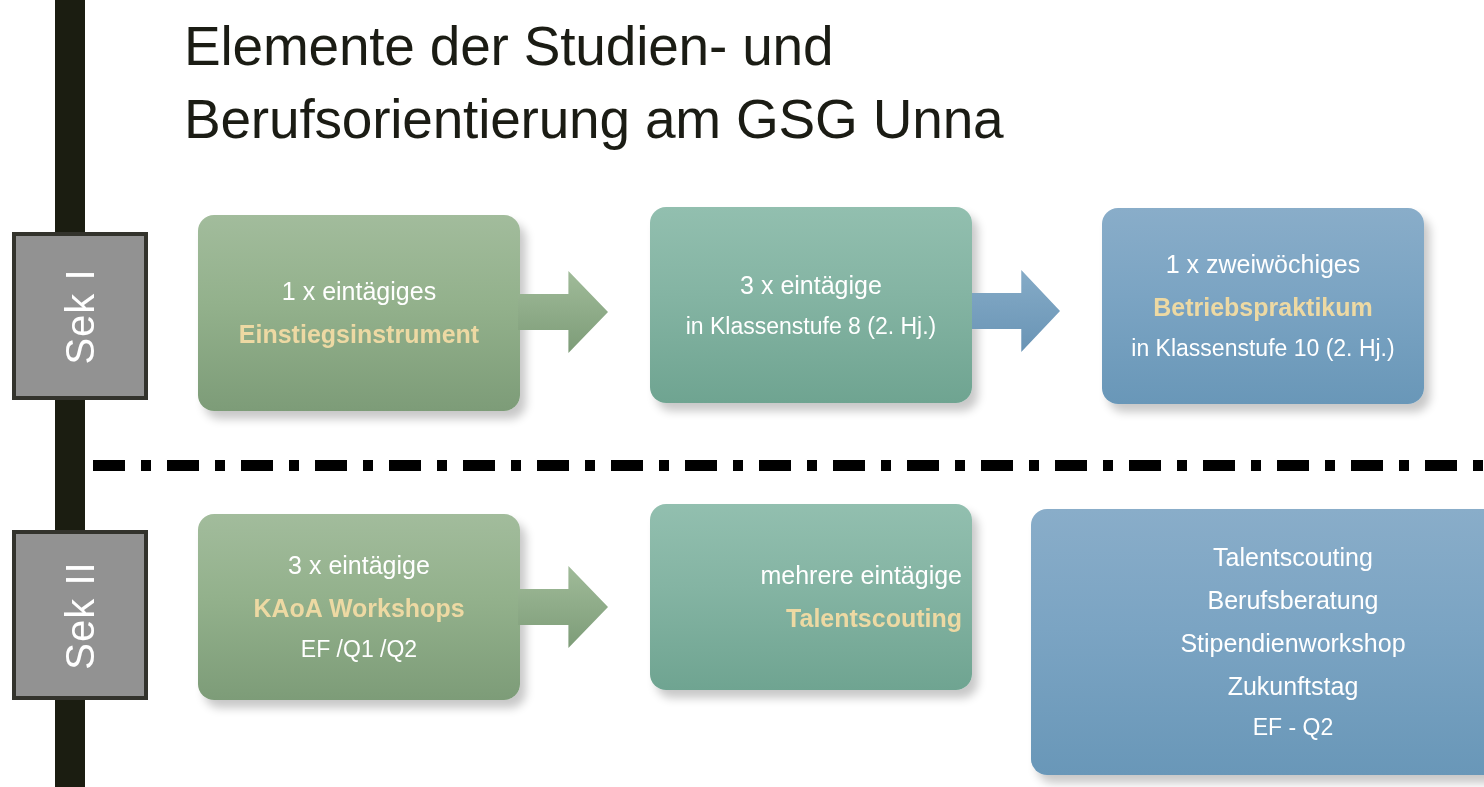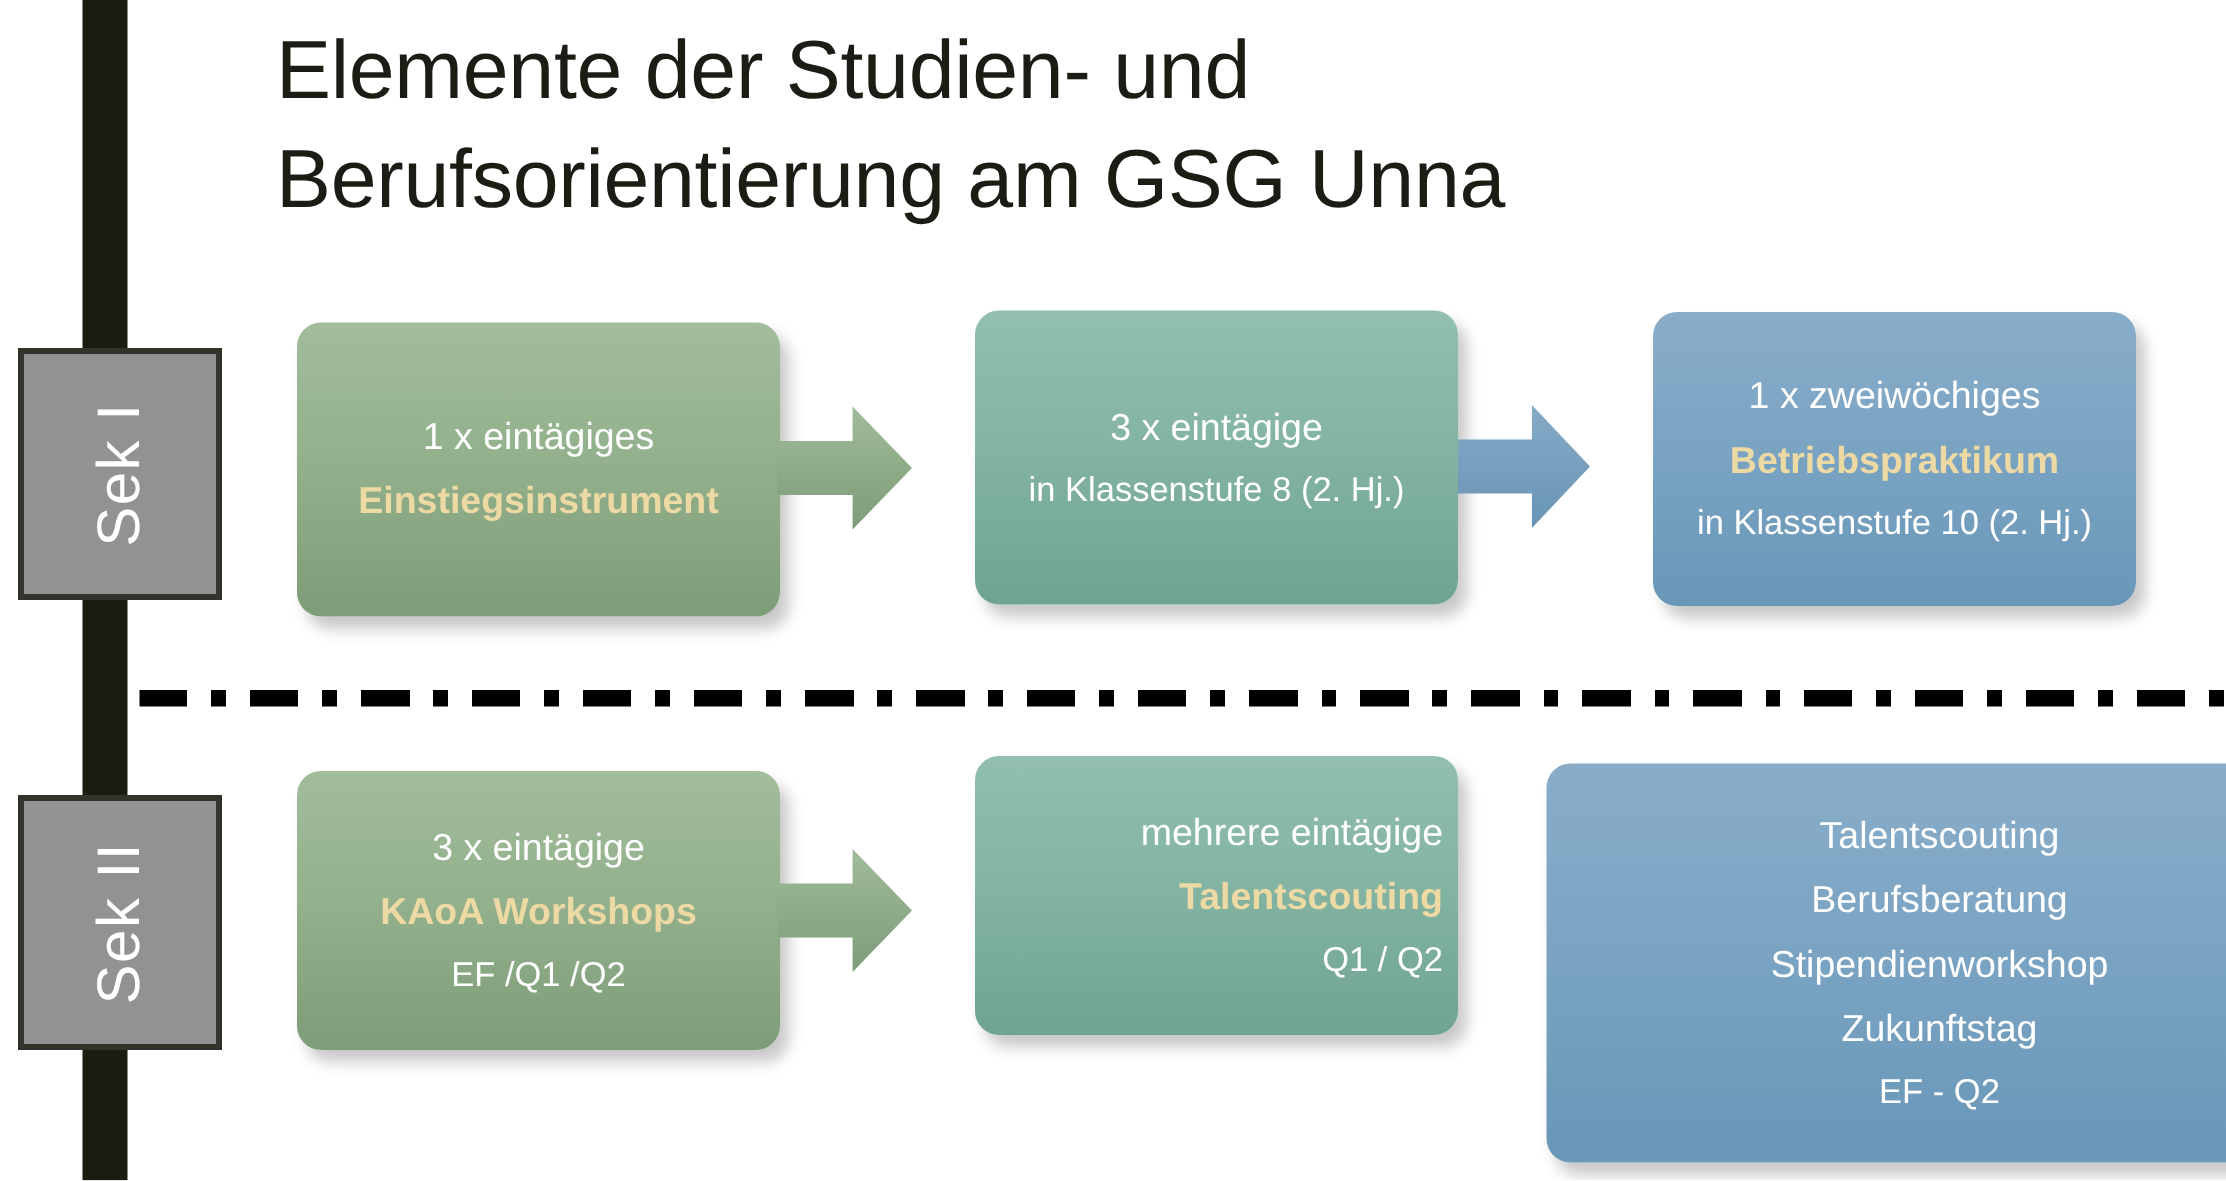--- a/index.html
+++ b/index.html
@@ -176,21 +176,20 @@
 
   <div class="box grad-green" id="box-r2-c1">
     <span class="ln">3 x eintägige</span>
     <span class="ln accent">KAoA Workshops</span>
     <span class="ln small">EF /Q1 /Q2</span>
   </div>
 
   <div class="box grad-teal" id="box-r2-c2">
     <span class="ln">mehrere eintägige</span>
     <span class="ln accent">Talentscouting</span>
-    <span class="ln small">Q1 / Q2</span>
   </div>
 
   <div class="box grad-blue" id="box-r2-c3">
     <span class="ln">Talentscouting</span>
     <span class="ln">Berufsberatung</span>
     <span class="ln">Stipendienworkshop</span>
     <span class="ln italic">Zukunftstag</span>
     <span class="ln small">EF - Q2</span>
   </div>
 

